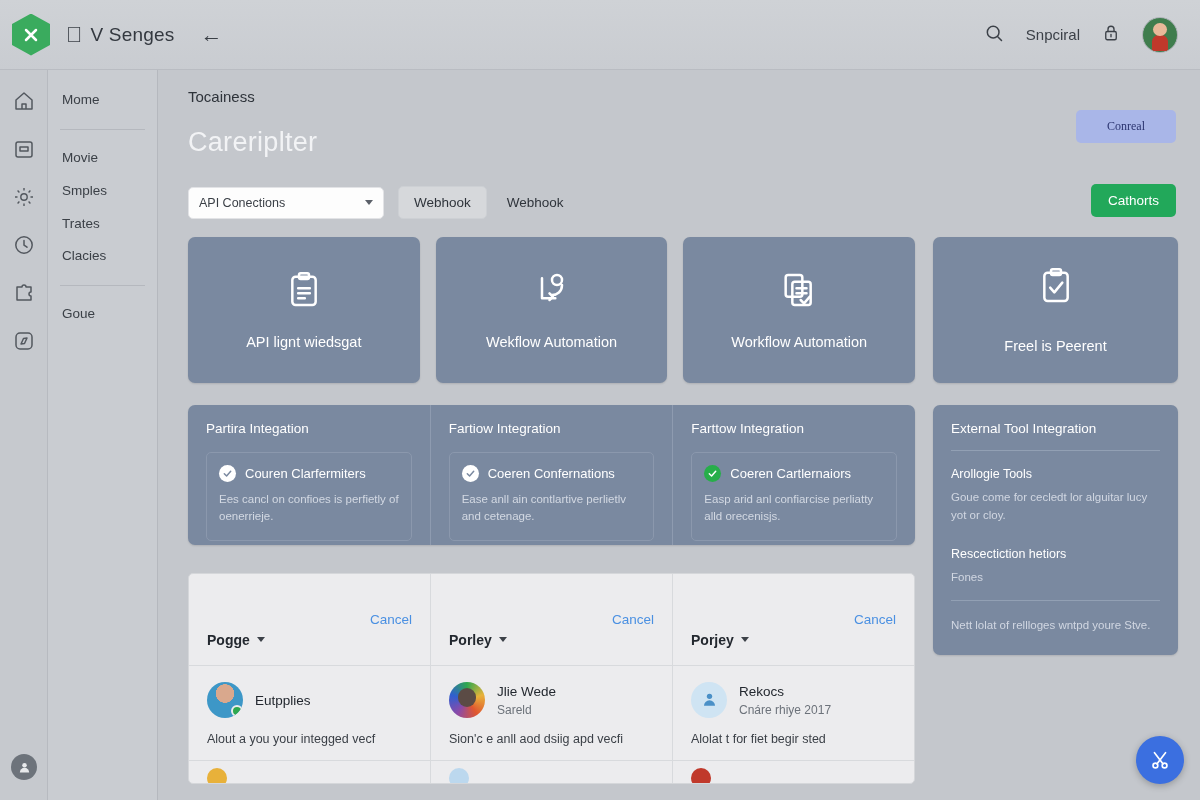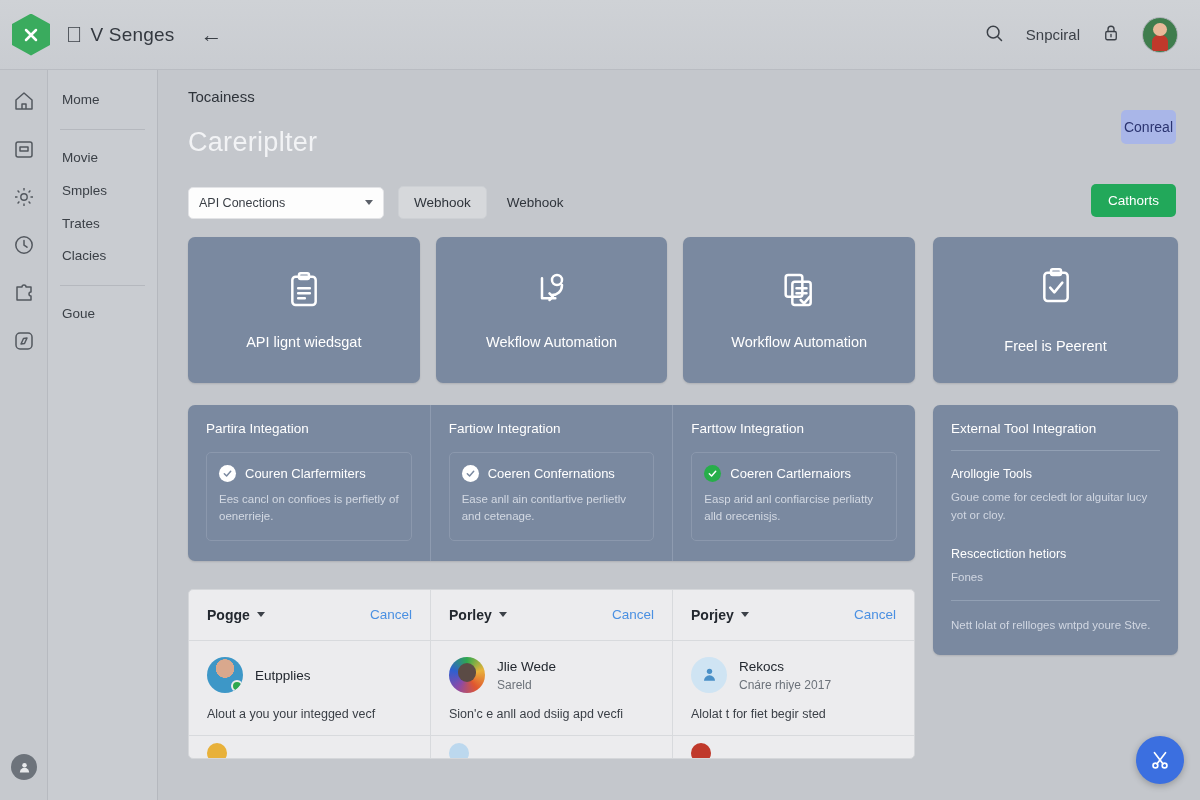--- a/index.html
+++ b/index.html
@@ -86,22 +86,22 @@
   
   .main { flex: 1 1 auto; position: relative; padding: 0 22px 0 22px; min-width: 0; overflow: hidden; }
 
   .page-head { padding: 18px 0 0 8px; position: relative; }
   .breadcrumb { font-size: 15px; color: #2e333a; }
   .page-title { font-size: 27px; color: #f2f3f5; margin-top: 22px; font-weight: 400; letter-spacing: .3px; }
   .head-btn {
     position: absolute; right: 2px; top: 40px;
     background: #a9b6e8; color: #2b3470;
     border: none; border-radius: 5px;
-    font-size: 14px; padding: 9px 3px;
-    font-family: Liberation Sans, sans-serif;
+    font-size: 12px; padding: 9px 31px;
+    font-family: Liberation Serif, serif;
   }
 
   
   .toolbar { display: flex; align-items: center; margin-top: 28px; padding-left: 8px; position: relative; }
   .select {
     width: 196px; height: 32px; background: #fdfdfd;
     border: 1px solid #e2e3e6; border-radius: 5px;
     display: flex; align-items: center; justify-content: space-between;
     padding: 0 10px; font-size: 12.5px; color: #3a3f46;
   }
@@ -139,21 +139,21 @@
     background: #7a89a0; border-radius: 7px; height: 146px;
     display: flex; flex-direction: column; align-items: center; justify-content: center; gap: 28px;
     box-shadow: 0 1px 2px rgba(0,0,0,.12);
   }
 
   
   .int-panel {
     margin-top: 22px; background: #7a89a0; border-radius: 7px;
     display: flex; overflow: hidden; box-shadow: 0 1px 2px rgba(0,0,0,.12);
   }
-  .int-col { flex: 1 1 0; min-width: 0; padding: 16px 18px 20px 18px; border-right: 1px solid #8e9bb0; }
+  .int-col { flex: 1 1 0; min-width: 0; padding: 16px 18px 4px 18px; border-right: 1px solid #8e9bb0; }
   .int-col:last-child { border-right: none; }
   .int-title { color: #fff; font-size: 13.5px; margin-bottom: 16px; }
   .int-box { border: 1px solid #8b98ad; border-radius: 5px; padding: 12px 12px 14px 12px; }
   .int-row { display: flex; align-items: center; gap: 9px; }
   .check { width: 17px; height: 17px; border-radius: 50%; background: #ffffff; display: flex; align-items: center; justify-content: center; flex: 0 0 auto; }
   .check.green { background: #27ae4a; }
   .check svg { width: 11px; height: 11px; }
   .int-row-label { color: #fff; font-size: 13px; }
   .int-desc { color: #d3d9e3; font-size: 11.5px; line-height: 1.5; margin-top: 9px; }
 
@@ -173,21 +173,21 @@
   .list-wrap {
     margin-top: 28px; background: #ececee; border: 1px solid #d5d7da;
     border-radius: 5px; display: flex; overflow: hidden;
   }
   .list-col { flex: 1 1 0; min-width: 0; border-right: 1px solid #d8dadd; }
   .list-col:last-child { border-right: none; }
   .list-head {
     display: flex; align-items: center; justify-content: space-between;
     padding: 17px 18px; border-bottom: 1px solid #d8dadd;
   }
-  .list-head-left { display: flex; align-items: center; gap: 7px; font-size: 14px; color: #23282f; font-weight: bold; }
+  .list-head-left { display: flex; align-items: center; gap: 7px; font-size: 14px; color: #23282f; font-weight: bold; margin-top: 41px; }
   .mini-caret { width: 0; height: 0; border-left: 4px solid transparent; border-right: 4px solid transparent; border-top: 5px solid #3c4148; }
   .list-cancel { font-size: 13.5px; color: #4a90e2; }
   .list-body { padding: 16px 18px 14px 18px; border-bottom: 1px solid #d8dadd; }
   .person { display: flex; align-items: center; gap: 12px; }
   .pavatar { width: 36px; height: 36px; border-radius: 50%; position: relative; flex: 0 0 auto; overflow: hidden; }
   .pav-blue { background: radial-gradient(circle at 50% 32%, #d9a88d 0 30%, #3d97c7 31% 100%); }
   .pav-rainbow { background: conic-gradient(#2fa84f, #e8b23a, #e0562f, #8b4aa8, #2f5fd0, #2fa84f); }
   .pav-rainbow::after { content:""; position:absolute; left:24%; top:18%; width:52%; height:52%; border-radius:50%; background:#5b4b45; }
   .pav-light { background: #cfe4f3; display: flex; align-items: center; justify-content: center; }
   .pav-light svg { width: 19px; height: 19px; }

